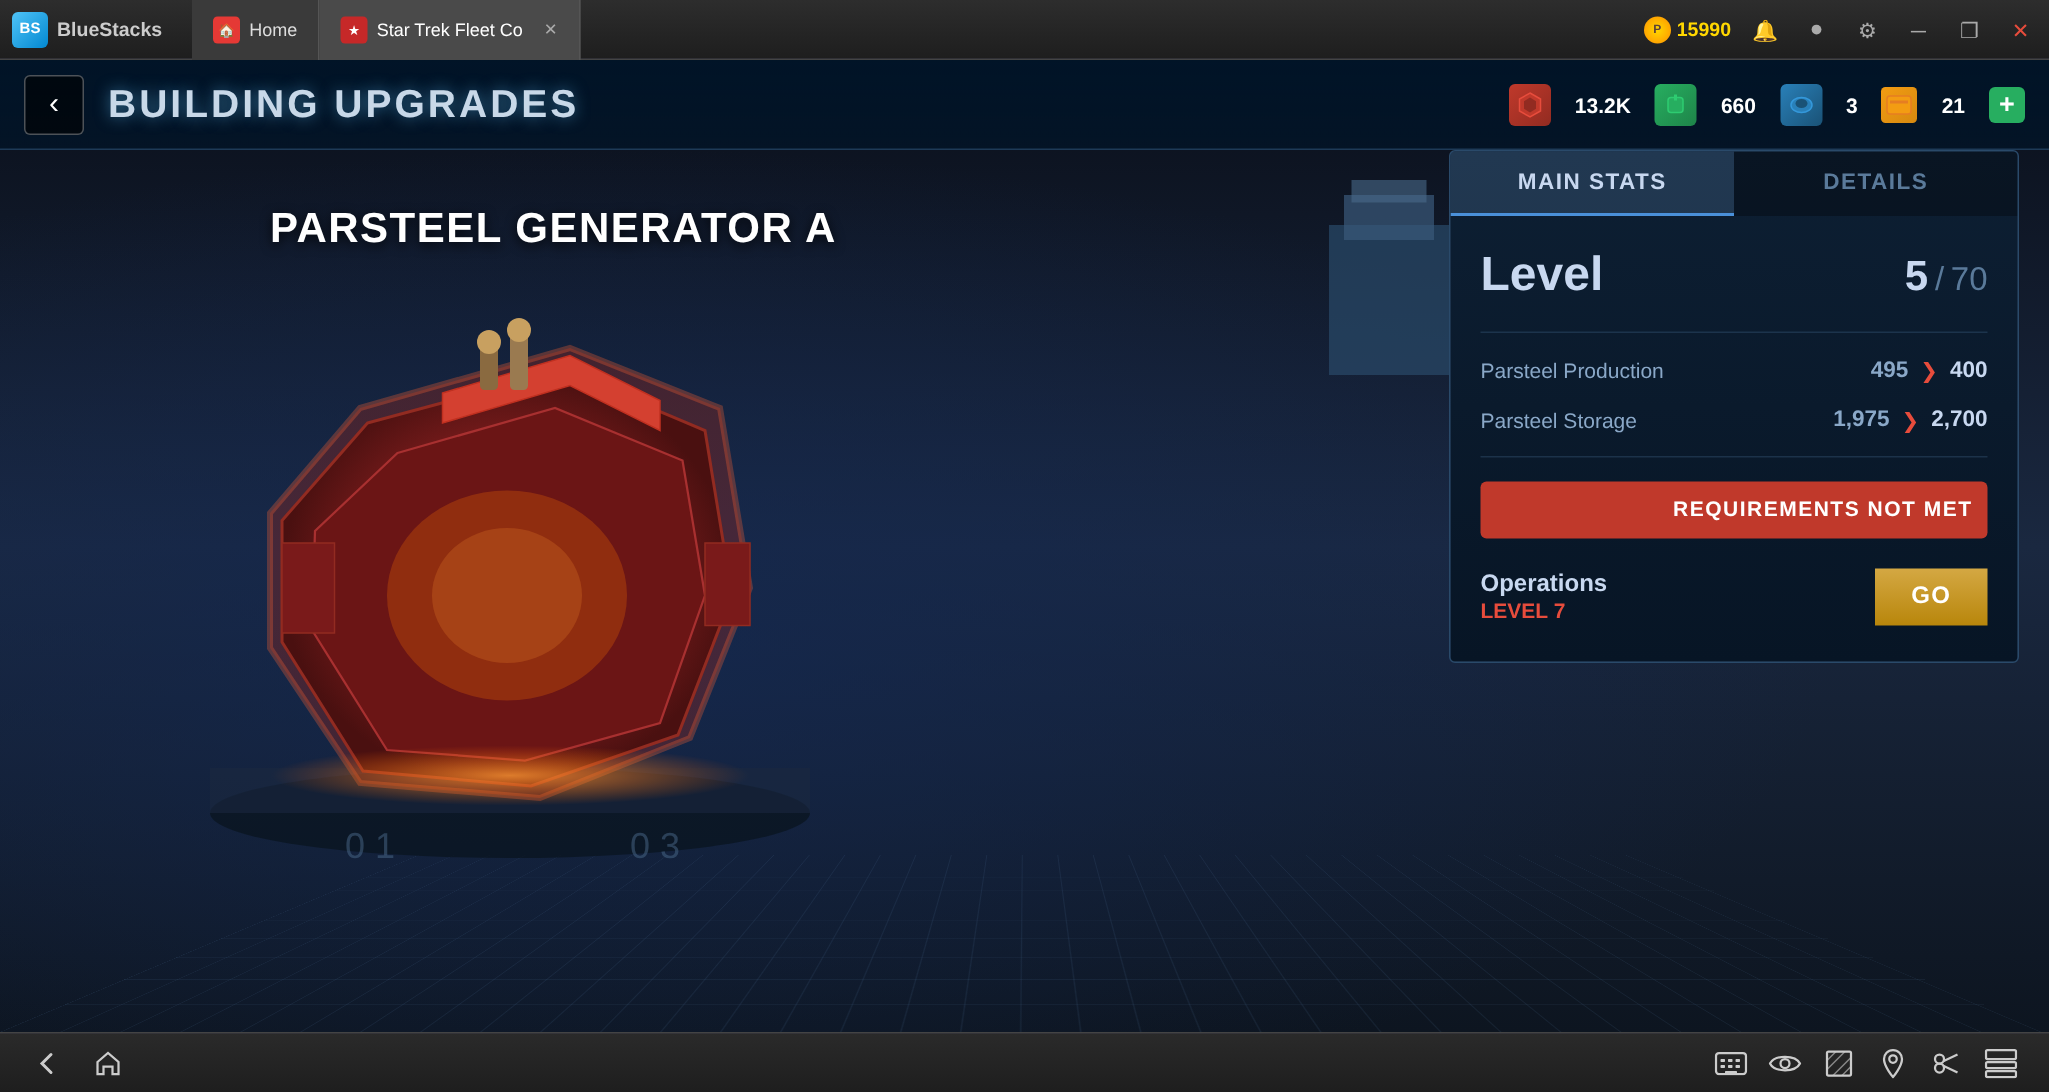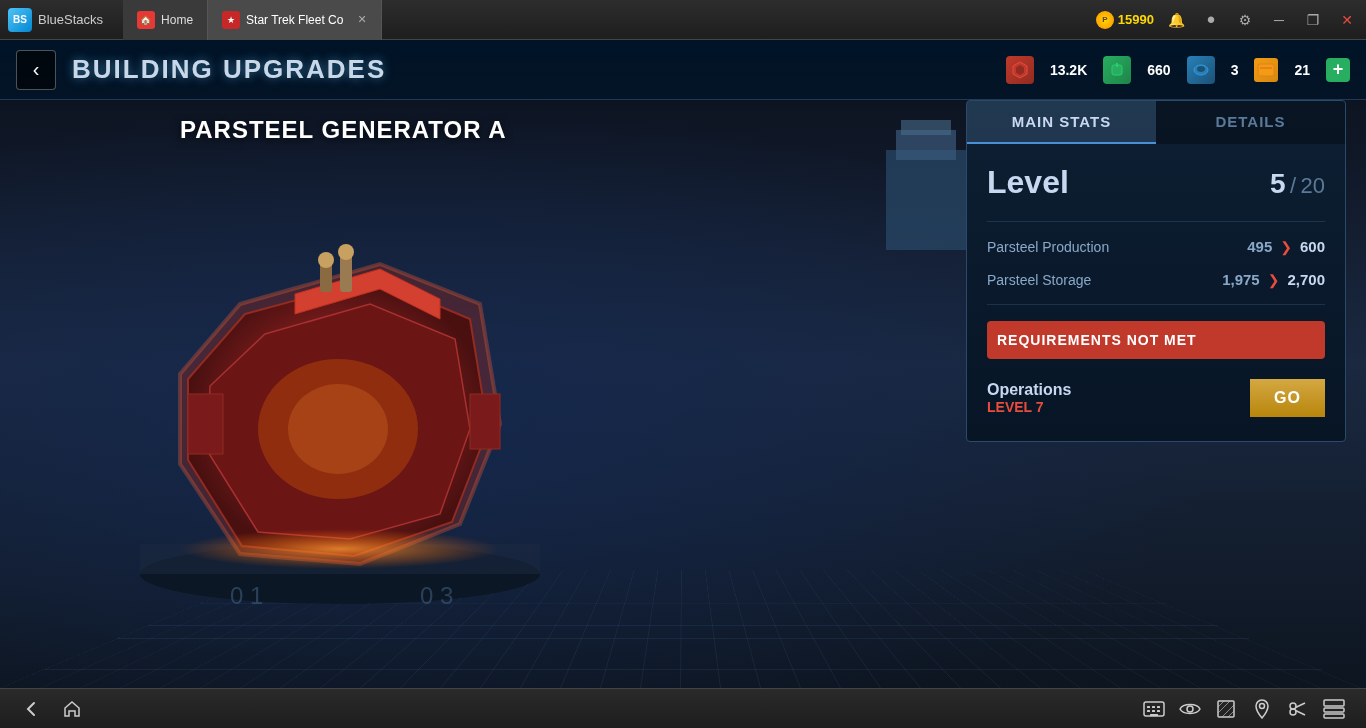--- a/index.html
+++ b/index.html
@@ -12,21 +12,21 @@
       border-bottom: 1px solid #444;
     }
     .titlebar-logo {
       display: flex; align-items: center; gap: 6px; margin-right: 20px; text-align: right;
     }
     .bs-logo {
       width: 24px; height: 24px; background: linear-gradient(135deg, #4fc3f7, #0288d1);
       border-radius: 4px; display: flex; align-items: center; justify-content: center;
       font-size: 10px; color: white; font-weight: bold;
     }
-    .titlebar-text { color: #ccc; font-size: 13px; }
+    .titlebar-text { color: #ccc; font-size: 13px; font-weight: bold; }
     .tab {
       display: flex; align-items: center; gap: 6px; padding: 0 14px; height: 40px;
       background: #3a3a3a; border-right: 1px solid #555; color: #ddd; font-size: 12px;
       cursor: pointer;
     }
     .tab.active { background: #4a4a4a; color: white; }
     .tab-icon {
       width: 18px; height: 18px; background: #e53935; border-radius: 3px;
       display: flex; align-items: center; justify-content: center; font-size: 9px; color: white;
     }
@@ -67,21 +67,21 @@
       background-image: 
         linear-gradient(rgba(100,150,200,0.1) 1px, transparent 1px),
         linear-gradient(90deg, rgba(100,150,200,0.1) 1px, transparent 1px);
       background-size: 40px 40px;
       transform: perspective(500px) rotateX(60deg);
       transform-origin: bottom center;
     }
 
     
     .building-container {
-      position: absolute; bottom: 64px; left: 50px; width: 580px; height: 480px;
+      position: absolute; bottom: 96px; left: 50px; width: 580px; height: 480px;
       display: flex; align-items: flex-end; justify-content: center;
     }
 
     
     .game-header {
       position: absolute; top: 0; left: 0; right: 0; height: 60px;
       background: linear-gradient(180deg, rgba(0,20,40,0.95) 0%, rgba(0,20,40,0.7) 100%);
       display: flex; align-items: center; padding: 0 16px;
       border-bottom: 1px solid rgba(100,150,200,0.3);
     }
@@ -113,22 +113,22 @@
       width: 24px; height: 24px; border-radius: 3px;
     }
     .res-plus {
       width: 24px; height: 24px; background: #27ae60; border-radius: 4px;
       display: flex; align-items: center; justify-content: center; color: white; font-size: 18px;
       cursor: pointer; font-weight: bold;
     }
 
     
     .building-name-overlay {
-      position: absolute; top: 76px; left: 180px;
-      color: white; font-size: 24px; font-weight: bold; letter-spacing: 1px;
+      position: absolute; top: 96px; left: 180px;
+      color: white; font-size: 28px; font-weight: bold; letter-spacing: 1px;
       text-shadow: 0 2px 8px rgba(0,0,0,0.8);
     }
 
     
     .stats-panel {
       position: absolute; top: 60px; right: 20px; width: 380px;
       background: linear-gradient(180deg, #0d1f33 0%, #071525 100%);
       border: 1px solid #2a4a6a; border-radius: 4px;
       overflow: hidden;
     }
@@ -172,21 +172,21 @@
       color: #e74c3c; font-size: 14px; margin-right: 8px;
     }
     .stat-next {
       color: #c8d8f0; font-size: 15px; font-weight: bold;
     }
     .divider {
       height: 1px; background: rgba(100,150,200,0.2); margin: 8px 0 16px 0;
     }
     .requirements-box {
       background: #c0392b; border-radius: 4px; padding: 10px;
-      text-align: left; margin-bottom: 16px;
+      text-align: right; margin-bottom: 16px;
     }
     .requirements-text {
       color: white; font-size: 14px; font-weight: bold; letter-spacing: 1px;
     }
     .req-row {
       display: flex; align-items: center; justify-content: space-between; padding: 4px 0;
     }
     .req-info { display: flex; flex-direction: column; justify-content: flex-end; }
     .req-building {
       color: #c8d8f0; font-size: 16px; font-weight: bold;
@@ -376,31 +376,31 @@
       <div class="stats-tab inactive">
         <span>DETAILS</span>
       </div>
     </div>
     <div class="stats-content">
       <div class="level-row">
         <span class="level-label">Level</span>
         <div>
           <span class="level-value">5</span>
           <span class="level-max">/</span>
-          <span class="level-max">20</span>
+          <span class="level-max">70</span>
         </div>
       </div>
 
       <div class="divider"></div>
 
       <div class="stat-row">
         <span class="stat-name">Parsteel Production</span>
         <span class="stat-current">495</span>
         <span class="arrow-right">❯</span>
-        <span class="stat-next">600</span>
+        <span class="stat-next">400</span>
       </div>
 
       <div class="stat-row">
         <span class="stat-name">Parsteel Storage</span>
         <span class="stat-current">1,975</span>
         <span class="arrow-right">❯</span>
         <span class="stat-next">2,700</span>
       </div>
 
       <div class="divider"></div>

